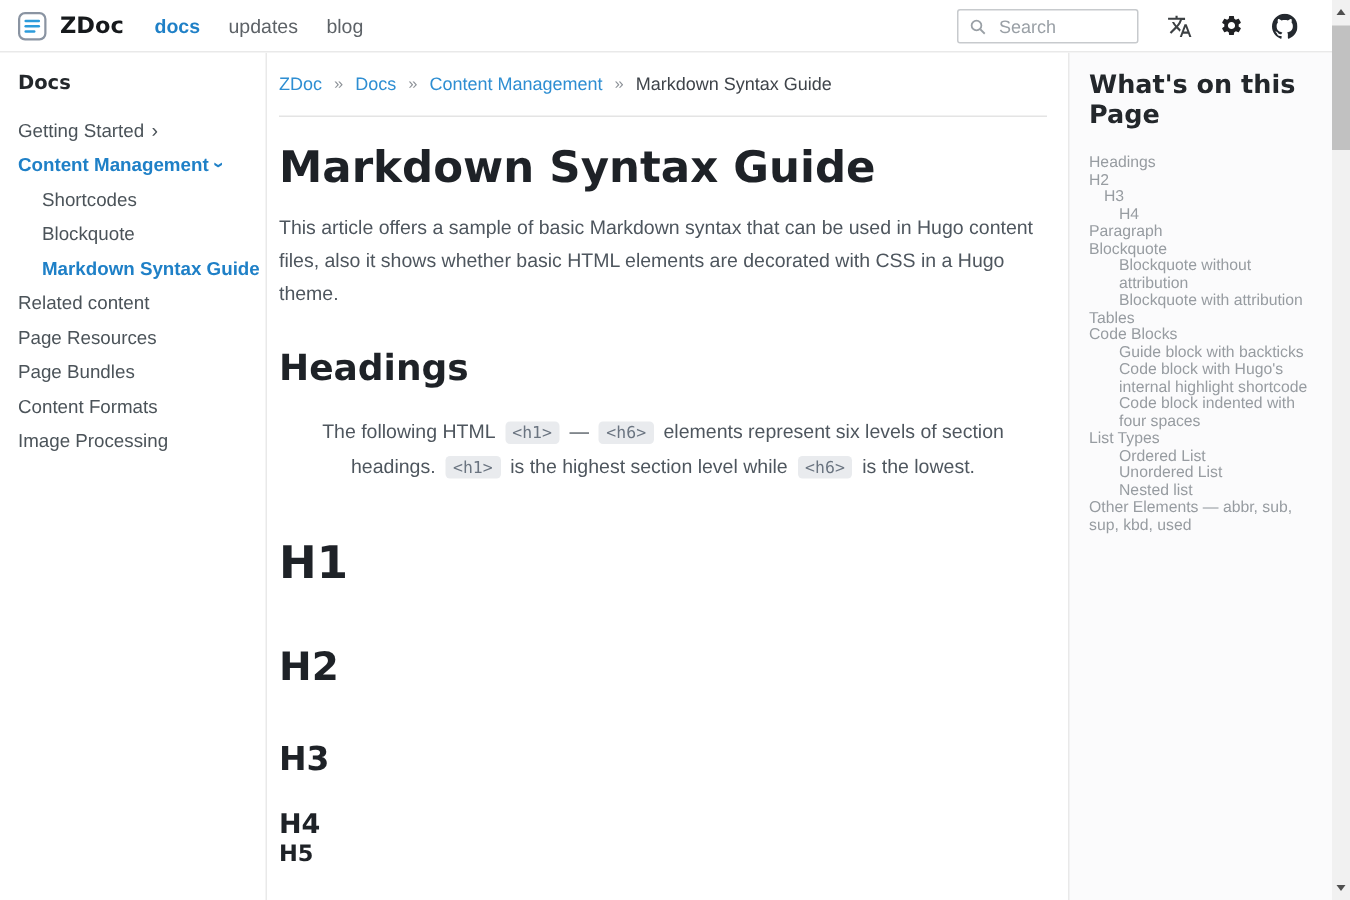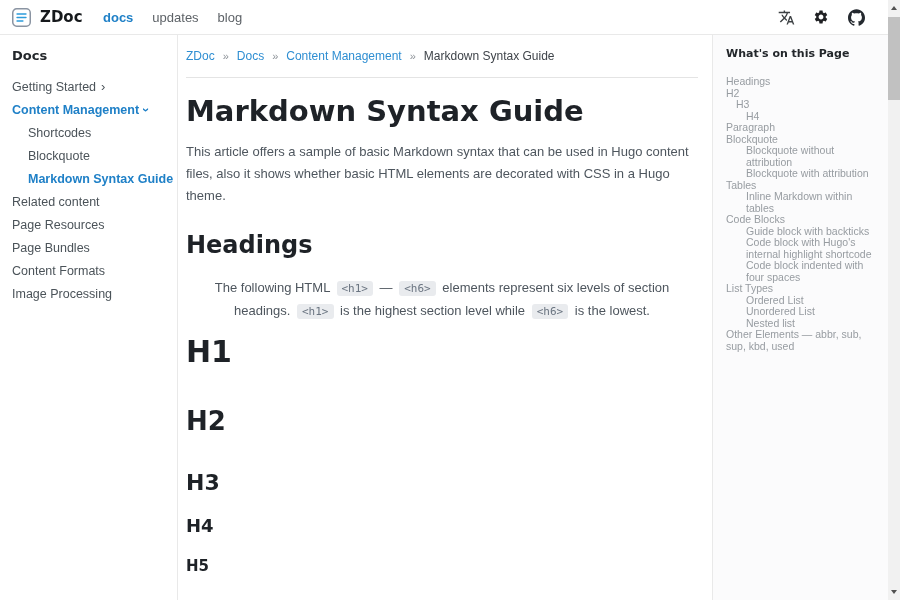--- a/index.html
+++ b/index.html
@@ -50,29 +50,29 @@
   .article-title { font-family:"DejaVu Sans",sans-serif; font-weight:700; font-size:29px; line-height:1.2;
     color:#1e2227; margin:16px 0 0 0; }
   .intro, .section-para { font-size:13px; color:#4e565e; line-height:22px; margin:12px 0 0 0; max-width:524px; }
   .section-title { font-family:"DejaVu Sans",sans-serif; font-weight:700; font-size:24px; line-height:1.2;
     color:#1e2227; margin:24px 0 0 0; }
   .section-para { margin-top:17px;text-align:center; }
   .inline-code { font-family:"DejaVu Sans Mono",monospace; font-size:11px; background:#e9ebee; color:#6a7480;
     padding:1px 5px; border-radius:3px; margin:0 3px; white-space:nowrap; }
   .demo-list { margin:0; padding:0; }
   .demo { font-family:"DejaVu Sans",sans-serif; font-weight:700; color:#1e2227; margin:0; line-height:1.15; }
-  .demo.t-h1 { font-size:30px; margin-top:12px; }
+  .demo.t-h1 { font-size:30px; margin-top:36px; }
   .demo.t-h2 { font-size:26px; margin-top:38px; }
   .demo.t-h3 { font-size:22px; margin-top:33px; }
   .demo.t-h4 { font-size:18px; margin-top:21px; }
-  .demo.t-h5 { font-size:15px; margin-top:21px; }
+  .demo.t-h5 { font-size:15px; }
   
   .right-sidebar { position:absolute; left:712px; top:35px; width:176px; height:565px;
     border-left:1px solid #e9e9e9; background:#fbfbfc; padding:12px 10px 0 13px; }
-  .toc-title { font-family:"DejaVu Sans",sans-serif; font-size:11px; font-weight:700; color:#23272b; margin:0; }
+  .toc-title { font-family:"DejaVu Sans",sans-serif; font-size:17px; font-weight:700; color:#23272b; margin:0; }
   .toc-list { list-style:none; margin:16px 0 0 0; padding:0; }
   .toc-list li { font-size:10.5px; line-height:11.5px; color:#979ca1; cursor:pointer; }
   .toc-list li.lvl1 { padding-left:10px; }
   .toc-list li.lvl2 { padding-left:20px; }
   
   .scrollbar { position:absolute; right:0; top:0; width:12px; height:600px; background:#f1f1f1; z-index:10; }
   .sb-btn { position:absolute; left:0; width:12px; height:14px; display:flex; align-items:center; justify-content:center; cursor:pointer; }
   .sb-btn.up { top:1px; } .sb-btn.down { bottom:1px; }
   .tri-up { width:0; height:0; border-left:3.5px solid transparent; border-right:3.5px solid transparent; border-bottom:4px solid #505050; }
   .tri-down { width:0; height:0; border-left:3.5px solid transparent; border-right:3.5px solid transparent; border-top:4px solid #505050; }
@@ -96,20 +96,29 @@
 
   <ul class="nav-links">
 
       <li class="active"><span>docs</span></li>
 
       <li><span>updates</span></li>
 
       <li><span>blog</span></li>
     </ul>
 
+  <div class="search-box">
+    <span>
+      <svg width="12" height="12" viewBox="0 0 24 24" fill="none" stroke="#9aa0a6" stroke-width="2.4">
+        <circle cx="10" cy="10" r="6.5"></circle>
+          <line x1="15" y1="15" x2="21" y2="21"></line>
+      </svg>
+    </span>
+    <input type="text" placeholder="Search" style="">
+  </div>
 
   <span class="nav-icon icon-translate">
     <svg width="17" height="17" viewBox="0 0 24 24" fill="#3c4043">
       <path d="M12.87 15.07l-2.54-2.51.03-.03c1.74-1.94 2.98-4.17 3.71-6.53H17V4h-7V2H8v2H1v1.99h11.17C11.5 7.92 10.44 9.75 9 11.35 8.07 10.32 7.3 9.19 6.69 8h-2c.73 1.63 1.73 3.17 2.98 4.56l-5.09 5.02L4 19l5-5 3.11 3.11.76-2.04zM18.5 10h-2L12 22h2l1.12-3h4.75L21 22h2l-4.5-12zm-2.62 7l1.62-4.33L19.12 17h-3.24z"></path>
     </svg>
   </span>
   <span class="nav-icon icon-gear">
     <svg width="16" height="16" viewBox="0 0 24 24" fill="#202124">
       <path d="M19.14 12.94c.04-.3.06-.61.06-.94 0-.32-.02-.64-.07-.94l2.03-1.58c.18-.14.23-.41.12-.61l-1.92-3.32c-.12-.22-.37-.29-.59-.22l-2.39.96c-.5-.38-1.03-.7-1.62-.94l-.36-2.54c-.04-.24-.24-.41-.48-.41h-3.84c-.24 0-.43.17-.47.41l-.36 2.54c-.59.24-1.13.57-1.62.94l-2.39-.96c-.22-.08-.47 0-.59.22L2.74 8.87c-.12.21-.08.47.12.61l2.03 1.58c-.05.3-.09.63-.09.94s.02.64.07.94l-2.03 1.58c-.18.14-.23.41-.12.61l1.92 3.32c.12.22.37.29.59.22l2.39-.96c.5.38 1.03.7 1.62.94l.36 2.54c.05.24.24.41.48.41h3.84c.24 0 .44-.17.47-.41l.36-2.54c.59-.24 1.13-.56 1.62-.94l2.39.96c.22.08.47 0 .59-.22l1.92-3.32c.12-.22.07-.47-.12-.61l-2.01-1.58zM12 15.6c-1.98 0-3.6-1.62-3.6-3.6s1.62-3.6 3.6-3.6 3.6 1.62 3.6 3.6-1.62 3.6-3.6 3.6z"></path>
     </svg>
@@ -202,21 +211,20 @@
       <li class="lvl0"><span>Paragraph</span></li>
 
       <li class="lvl0"><span>Blockquote</span></li>
 
       <li class="lvl2"><span>Blockquote without attribution</span></li>
 
       <li class="lvl2"><span>Blockquote with attribution</span></li>
 
       <li class="lvl0"><span>Tables</span></li>
 
-      <li class="lvl2"><span>Inline Markdown within tables</span></li>
 
       <li class="lvl0"><span>Code Blocks</span></li>
 
       <li class="lvl2"><span>Guide block with backticks</span></li>
 
       <li class="lvl2"><span>Code block with Hugo's internal highlight shortcode</span></li>
 
       <li class="lvl2"><span>Code block indented with four spaces</span></li>
 
       <li class="lvl0"><span>List Types</span></li>

